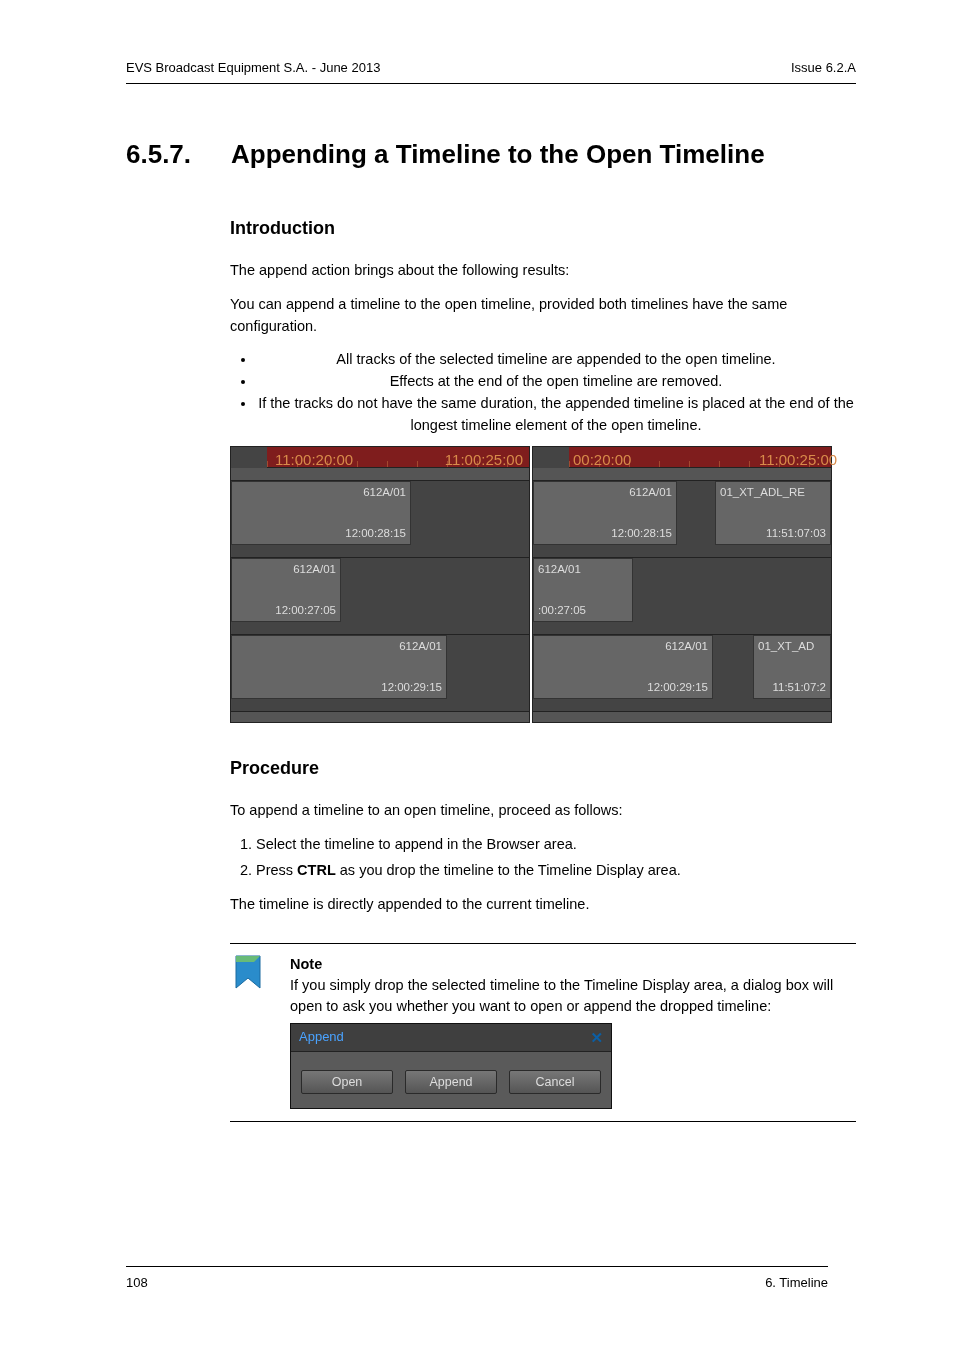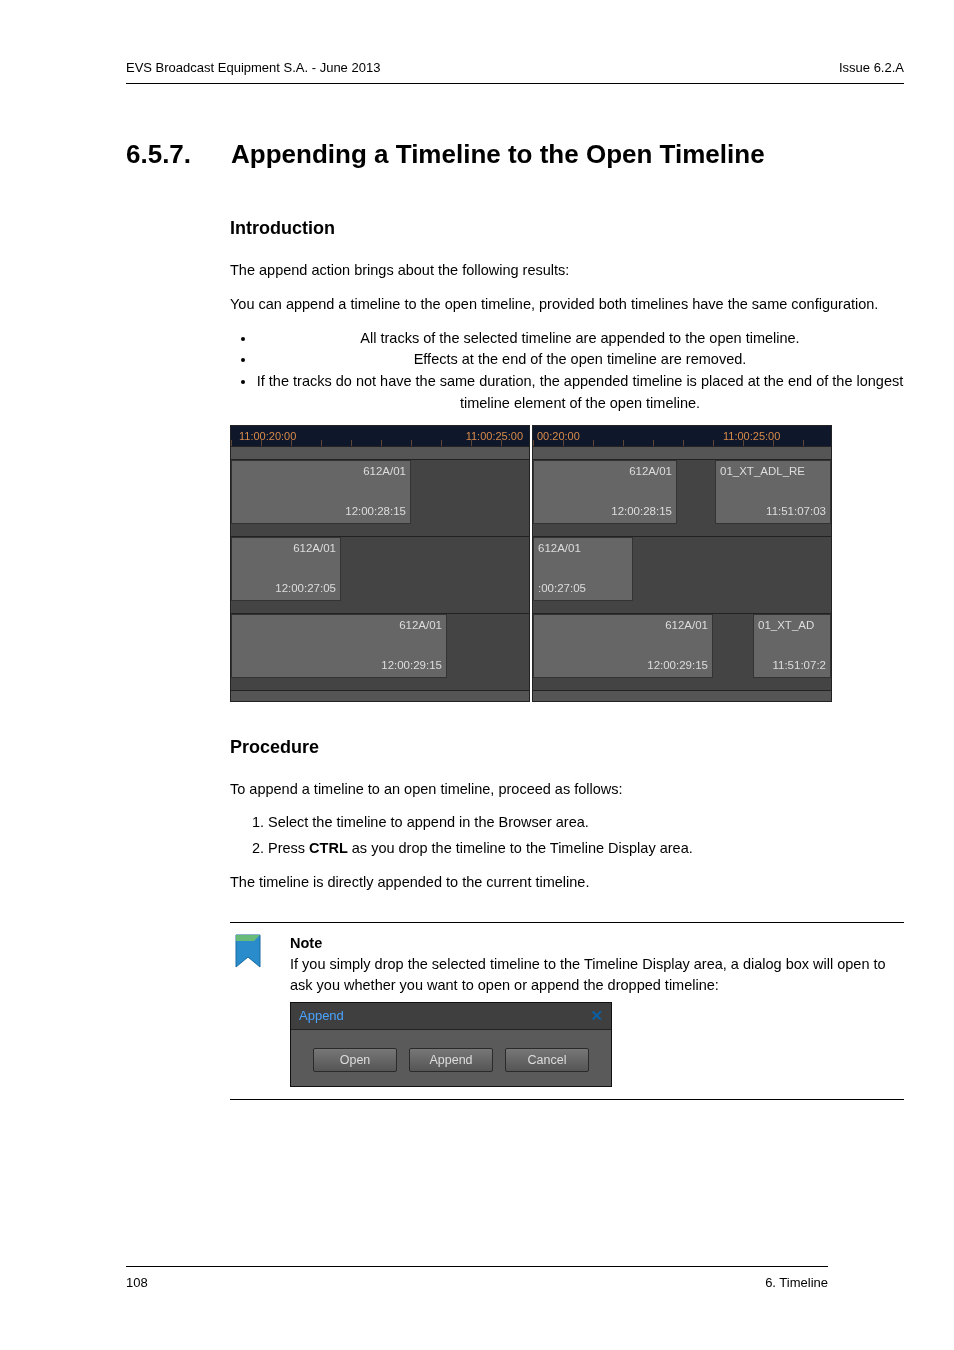--- a/index.html
+++ b/index.html
@@ -8,21 +8,21 @@
     background: #fff;
     font-family: Arial, Helvetica, sans-serif;
     color: #000;
     width: 954px;
   }
   .page {
     width: 954px;
     height: 1350px;
     position: relative;
     box-sizing: border-box;
-    padding: 60px 50px 0 126px;
+    padding: 60px 98px 0 126px;
   }
   .header {
     display: flex;
     justify-content: space-between;
     font-size: 13px;
     padding-bottom: 8px;
     border-bottom: 1px solid #000;
     margin-bottom: 55px;
   }
   .section-number {
@@ -46,44 +46,45 @@
   .subhead {
     font-size: 18px;
     font-weight: bold;
     margin-top: 32px;
     margin-bottom: 18px;
   }
   .para { margin: 12px 0; }
   ul.bullets { margin: 8px 0 8px 0; padding-left: 26px; }
   ul.bullets li { margin: 0 0; text-align: center; }
   ol.steps { margin: 8px 0 8px 0; padding-left: 26px; }
-  ol.steps li { margin: 4px 12px; }
+  ol.steps li { margin: 4px 0; }
   .ctrl { font-weight: bold; }
 
   
   .timeline-fig {
     display: flex;
     gap: 2px;
     margin-top: 10px;
     font-family: Arial, sans-serif;
   }
   .tl-panel {
     background: #444;
     border: 1px solid #222;
     color: #ddd;
     font-size: 12px;
   }
   .tl-left  { width: 298px; }
   .tl-right { width: 298px; }
   .tl-ruler {
     height: 20px;
-    background: #0f172a;
+    background: #7f1d1d;
     border-bottom: 1px solid #222;
     position: relative;
-    font-size: 11px;
+    font-size: 15px;
+    margin-left: 36px;
   }
   .tl-ruler .tick {
     position: absolute;
     top: 2px;
     color: #d88b4a;
   }
   .tl-ruler .marks {
     position: absolute;
     bottom: 0;
     left: 0; right: 0;
@@ -169,21 +170,21 @@
     font-size: 15px;
     line-height: 1;
   }
   .append-dlg .body {
     padding: 18px 10px 14px;
     display: flex;
     gap: 12px;
     justify-content: center;
   }
   .append-dlg button {
-    width: 84px;
+    width: 92px;
     height: 24px;
     background: linear-gradient(#777, #555);
     border: 1px solid #2a2a2a;
     color: #ddd;
     font-size: 12.5px;
     border-radius: 2px;
     cursor: pointer;
   }
 
   

